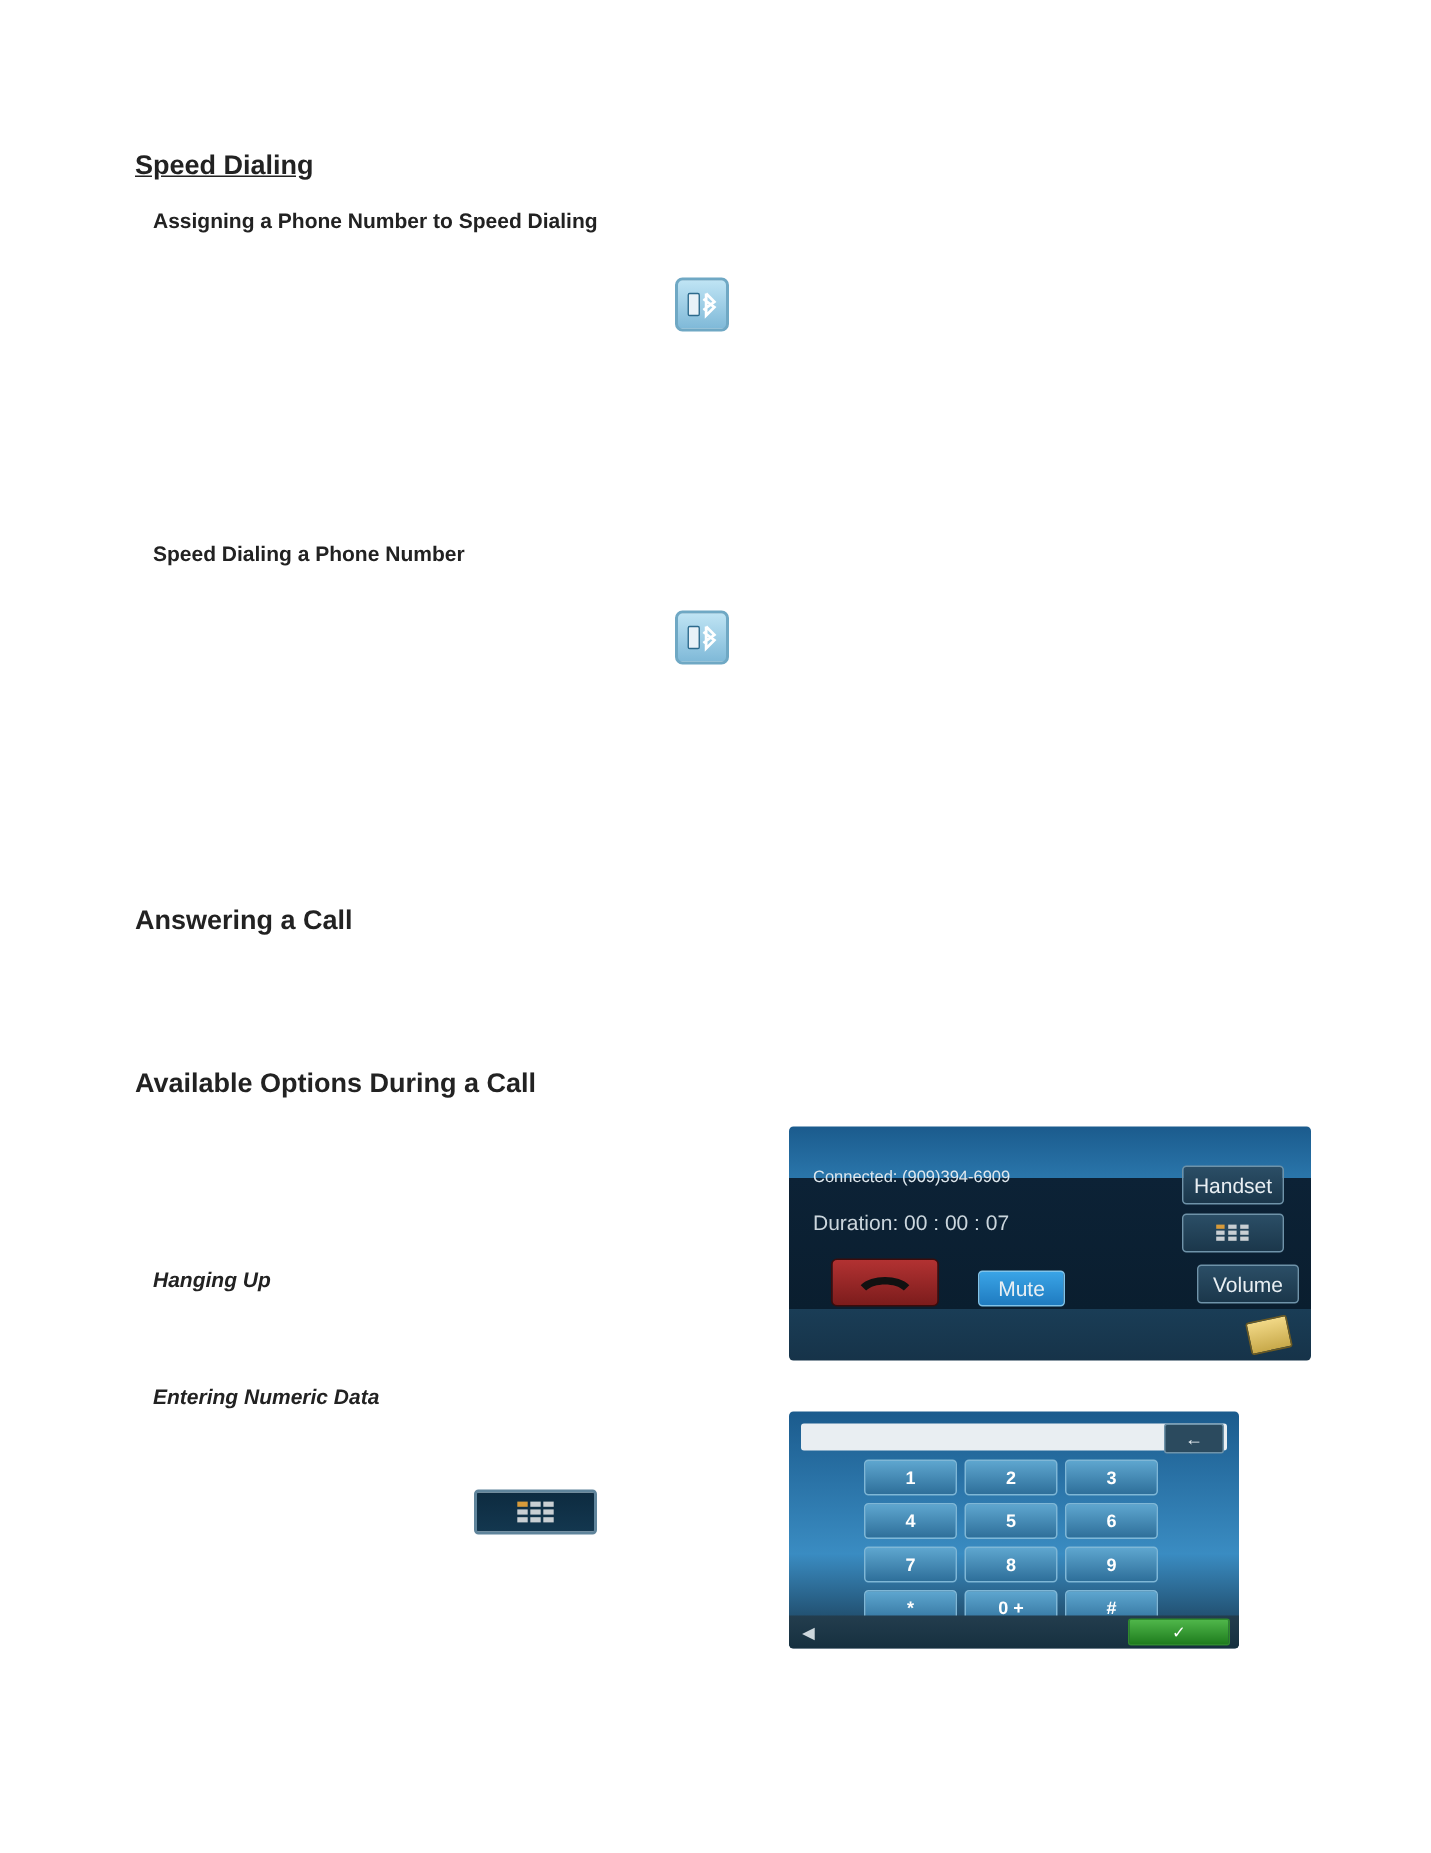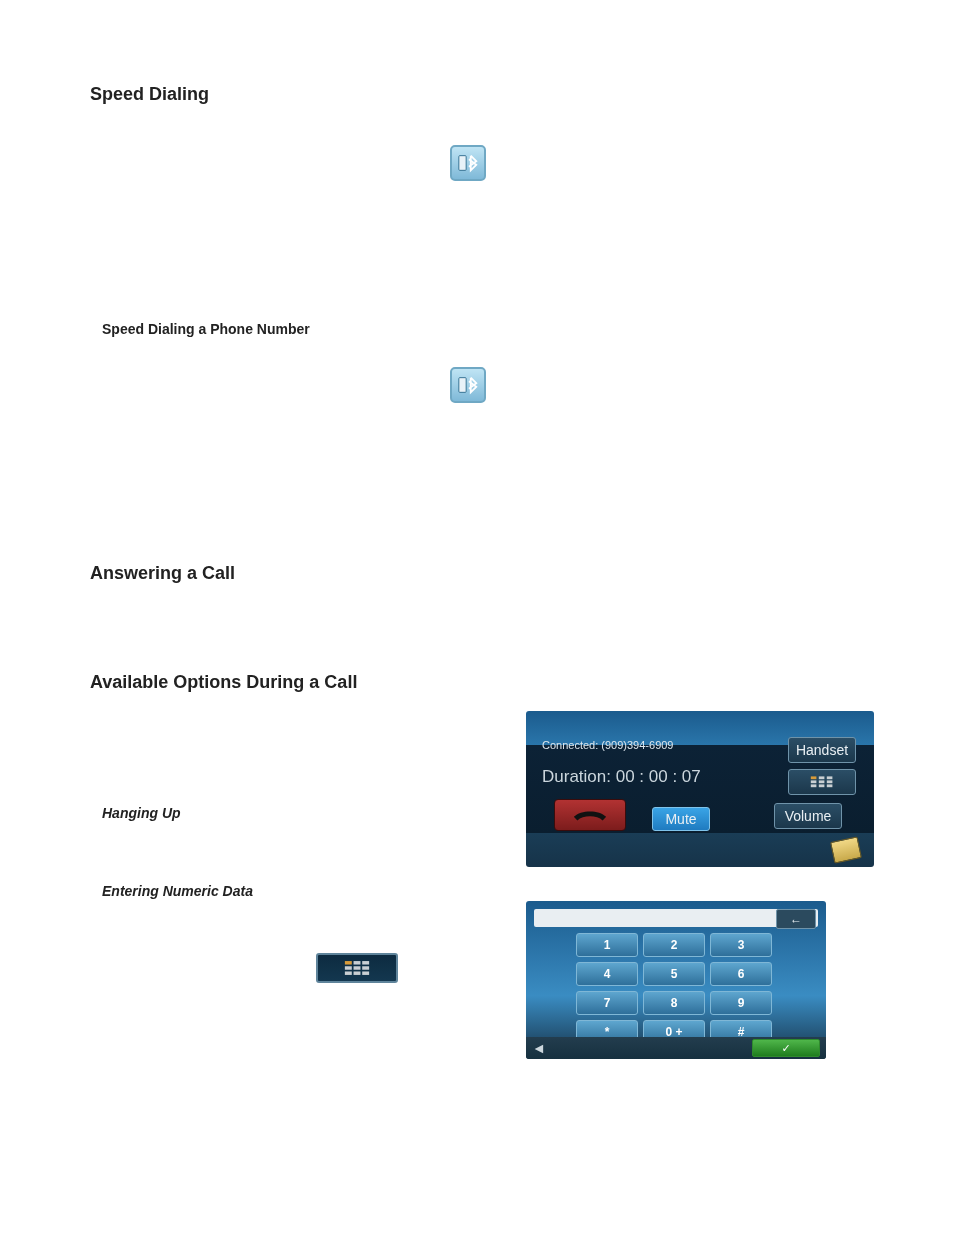--- a/index.html
+++ b/index.html
@@ -1,36 +1,36 @@
 <!DOCTYPE html>
 <html><head>
 <meta charset="utf-8">
 <style>
   html,body{margin:0;padding:0;background:#fff;font-family:Arial,Helvetica,sans-serif;color:#000;}
   .page{width:954px;min-height:1235px;margin:0 auto;position:relative;padding:40px 80px 40px 90px;box-sizing:border-box;}
   h2.section{font-size:18px;font-weight:700;margin:120px 0 18px 0;color:#222;}
-  h2.section.first{margin-top:44px;}
+  h2.section.first{margin-top:60px;text-decoration:underline;}
   h3.sub{font-size:14px;font-weight:700;margin:14px 0 8px 12px;color:#222;}
   h3.sub.sp{margin-top:60px;}
   .body-line{font-size:12px;color:#666;margin:4px 0 4px 12px;display:flex;align-items:center;gap:6px;min-height:18px;}
   .bt-icon{width:32px;height:32px;border:2px solid #6fa8c4;border-radius:5px;background:linear-gradient(#bfe4f4,#7fb9d8);display:inline-flex;align-items:center;justify-content:center;margin-left:360px;}
   .bt-icon svg{width:22px;height:22px;}
   .keypad-chip{display:inline-flex;width:78px;height:26px;border:2px solid #5f849b;background:linear-gradient(#0d2b40,#13374f);border-radius:3px;align-items:center;justify-content:center;margin-left:226px;}
   .keypad-chip svg{width:26px;height:18px;}
   .row{display:flex;align-items:flex-start;gap:28px;}
   .col-left{flex:1;font-style:italic;}
   
   .callshot{width:300px;height:156px;border-radius:3px;overflow:hidden;background:linear-gradient(#1b5b8d 0%,#2a76ab 22%,#0c2236 22%,#0a1e2f 78%,#1a3d56 78%,#163349 100%);position:relative;font-family:Arial,sans-serif;padding-left:48px;}
   .callshot .info{position:absolute;left:16px;top:28px;color:#dfe8ee;font-size:11px;}
-  .callshot .dur{position:absolute;left:16px;top:56px;color:#cbd6dd;font-size:17px;}
+  .callshot .dur{position:absolute;left:16px;top:56px;color:#cbd6dd;font-size:14px;}
   .cbtn{position:absolute;width:66px;height:24px;border:1px solid #6f93a9;border-radius:3px;background:linear-gradient(#2b4e66,#1b374b);color:#e9eff3;font-size:14px;display:flex;align-items:center;justify-content:center;}
   .cbtn.handset{right:18px;top:26px;}
   .cbtn.kpad{right:18px;top:58px;background:linear-gradient(#2b4e66,#1b374b);}
   .cbtn.kpad svg{width:24px;height:14px;}
-  .cbtn.volume{right:32px;top:92px;}
+  .cbtn.volume{right:8px;top:92px;}
   .cbtn.mute{left:126px;top:96px;width:56px;height:22px;background:linear-gradient(#3aa4e6,#1f7bc0);border-color:#7fc3ea;text-align:center;}
   .hang{position:absolute;left:28px;top:88px;width:70px;height:30px;border-radius:4px;background:linear-gradient(#b23232,#7c1c1c);border:1px solid #3a0c0c;display:flex;align-items:center;justify-content:center;}
   .hang svg{width:36px;height:16px;}
   .map-icon{position:absolute;right:14px;bottom:6px;width:26px;height:20px;transform:rotate(-12deg);background:linear-gradient(#f1d886,#c8a94a);border:1px solid #6b5a23;border-radius:2px;}
   
   .keyshot{width:300px;height:158px;border-radius:3px;overflow:hidden;background:linear-gradient(#1b5b8d,#3a8cc2 60%,#163349);position:relative;font-family:Arial,sans-serif;}
   .keyshot .entry{position:absolute;left:8px;top:8px;right:8px;height:18px;background:#e9eef2;border-radius:2px;}
   .keyshot .bksp{position:absolute;right:10px;top:8px;width:38px;height:18px;background:#2b4a5e;border:1px solid #6f93a9;border-radius:2px;display:flex;align-items:center;justify-content:center;color:#e9eff3;font-size:12px;}
   .keygrid{position:absolute;top:32px;left:50px;display:grid;grid-template-columns:repeat(3,62px);grid-auto-rows:24px;gap:5px;}
   .key{background:linear-gradient(#5ea6cf,#2e6f9a);border:1px solid #7fb7d6;border-radius:3px;color:#fff;font-size:12px;display:flex;align-items:center;justify-content:center;font-weight:600;}
@@ -39,20 +39,21 @@
   .keyshot .ok{width:66px;height:16px;background:linear-gradient(#4fb64a,#1f7d1e);border:1px solid #2f8a2d;border-radius:2px;display:flex;align-items:center;justify-content:center;color:#fff;font-size:11px;}
   .gap-block{height:40px;}
 </style>
 </head>
 <body>
 
 <div class="page">
 
   <h2 class="section first">Speed Dialing</h2>
 
+  <h3 class="sub">Assigning a Phone Number to Speed Dialing</h3>
   <div class="body-line"></div>
   <div class="bt-icon">
     <svg viewBox="0 0 24 24">
         <rect x="2" y="4" width="8" height="16" rx="1" fill="#e8f2f8" stroke="#2c6a8c"></rect>
         <path d="M15 4 L15 20 L21 14 L13 8 M13 16 L21 10 L15 4" fill="none" stroke="#fff" stroke-width="2"></path>
       </svg>
   </div>
   <div class="gap-block"></div>
   <div class="gap-block"></div>
 

